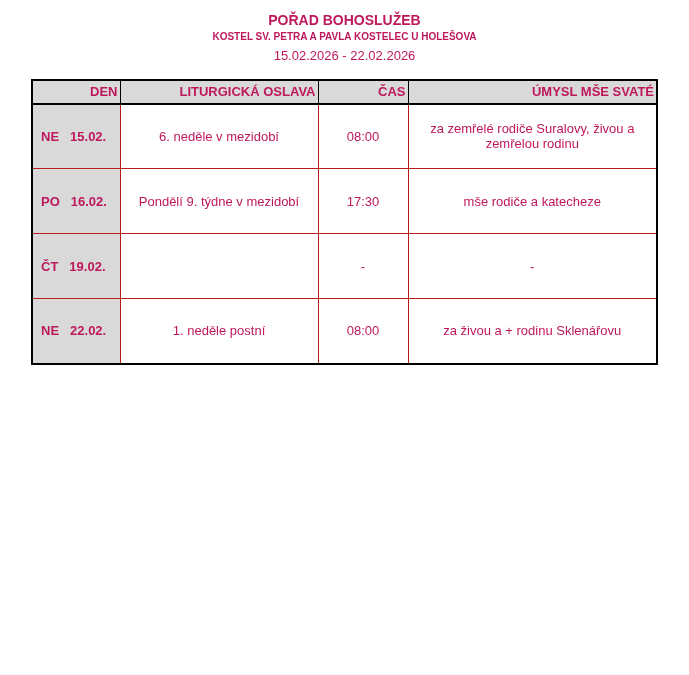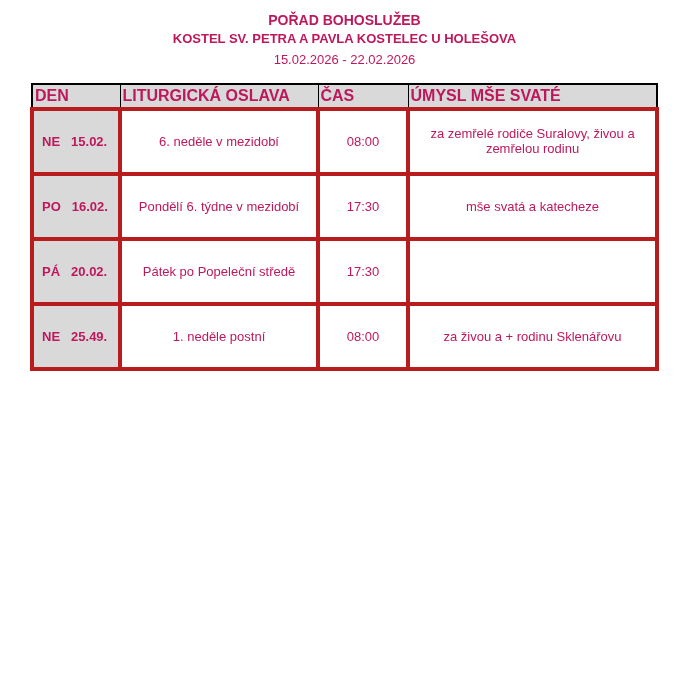--- a/index.html
+++ b/index.html
@@ -19,49 +19,49 @@
   }
   .titles {
     text-align: center;
   }
   .title-main {
     font-size: 14px;
     font-weight: bold;
     line-height: 1.45;
   }
   .title-sub {
-    font-size: 13px;
+    font-size: 10px;
     font-weight: bold;
     line-height: 1.45;
   }
   .date-range {
     font-size: 13px;
     font-weight: normal;
     line-height: 1.45;
     margin-top: 2px;
   }
   table.schedule {
     border-collapse: collapse;
     border: 2px solid #000000;
     margin: 13px auto 0 auto;
     table-layout: fixed;
     width: 625px;
   }
   .schedule th {
     border: 1px solid #000000;
     border-bottom: 2px solid #000000;
     background: #d9d9d9;
-    font-size: 16px;
+    font-size: 13px;
     font-weight: bold;
     height: 20px;
     padding: 1px 2px;
-    text-align: left;
+    text-align: right;
   }
   .schedule td {
-    border: 4px solid #b91c1c;
+    border: 1px solid #b91c1c;
     font-size: 13px;
     height: 65px;
     padding: 2px 8px;
     text-align: center;
     vertical-align: middle;
     box-sizing: border-box;
   }
   .schedule td.day-cell {
     background: #d9d9d9;
     font-weight: bold;
@@ -105,32 +105,32 @@
     </thead>
     <tbody>
       <tr>
         <td class="day-cell"><span>NE</span><span class="day-date">15.02.</span></td>
         <td>6. neděle v mezidobí</td>
         <td>08:00</td>
         <td>za zemřelé rodiče Suralovy, živou a zemřelou rodinu</td>
       </tr>
       <tr>
         <td class="day-cell"><span>PO</span><span class="day-date">16.02.</span></td>
-        <td>Pondělí 6. týdne v mezidobí</td>
+        <td>Pondělí 9. týdne v mezidobí</td>
         <td>17:30</td>
-        <td>mše svatá a katecheze</td>
+        <td>mše rodiče a katecheze</td>
       </tr>
       <tr>
-        <td class="day-cell"><span>PÁ</span><span class="day-date">20.02.</span></td>
-        <td>Pátek po Popeleční středě</td>
-        <td>17:30</td>
+        <td class="day-cell"><span>ČT</span><span class="day-date">19.02.</span></td>
         <td></td>
+        <td>-</td>
+        <td>-</td>
       </tr>
       <tr>
-        <td class="day-cell"><span>NE</span><span class="day-date">25.49.</span></td>
+        <td class="day-cell"><span>NE</span><span class="day-date">22.02.</span></td>
         <td>1. neděle postní</td>
         <td>08:00</td>
         <td>za živou a + rodinu Sklenářovu</td>
       </tr>
     </tbody>
   </table>
 
 </div>
 
 </body></html>

